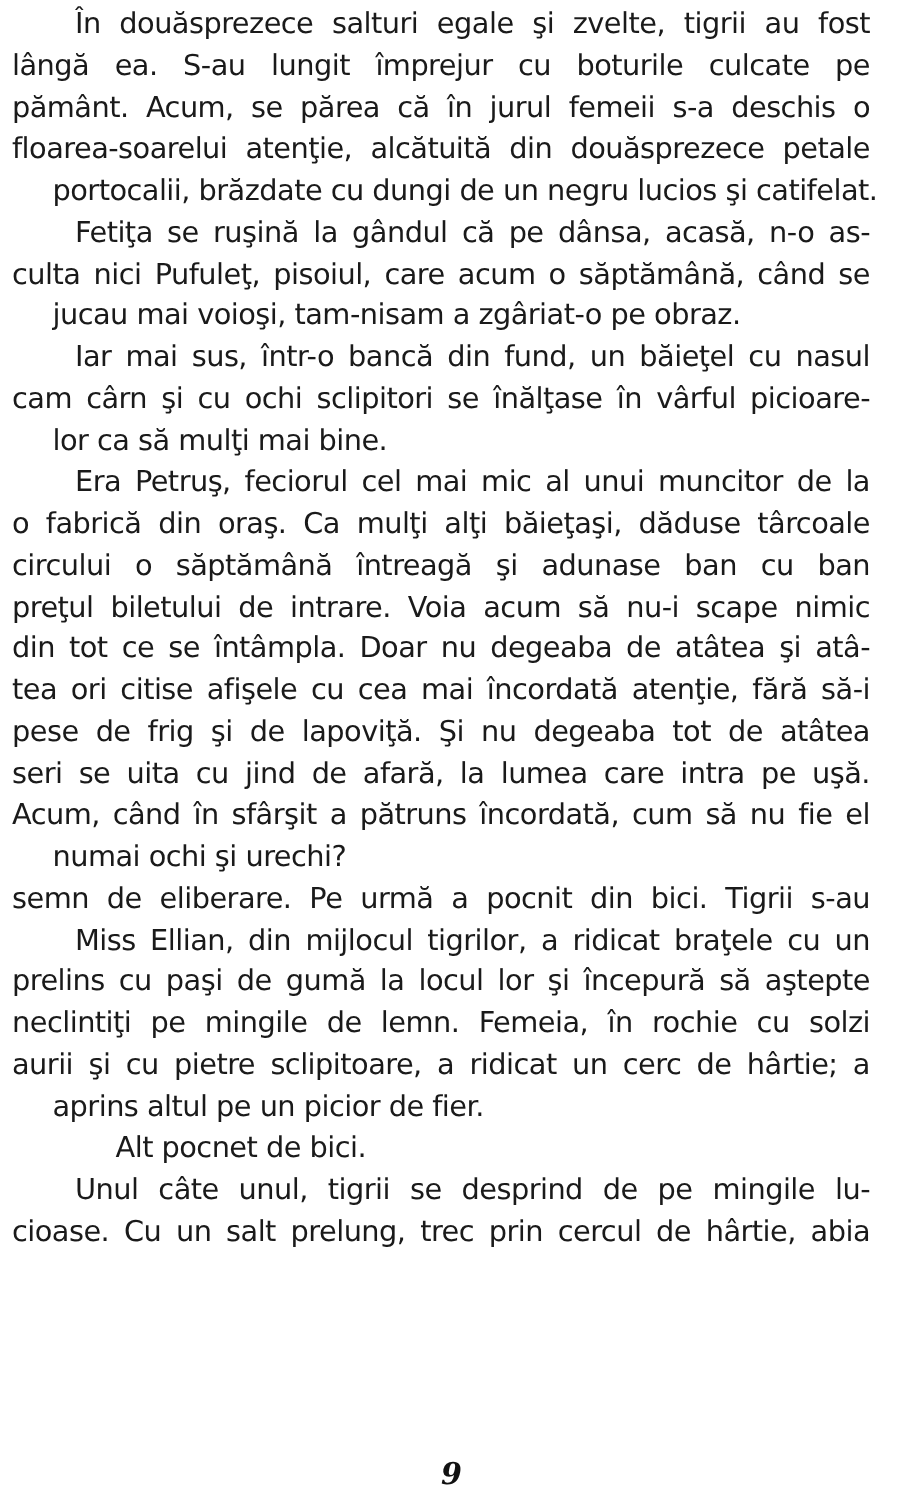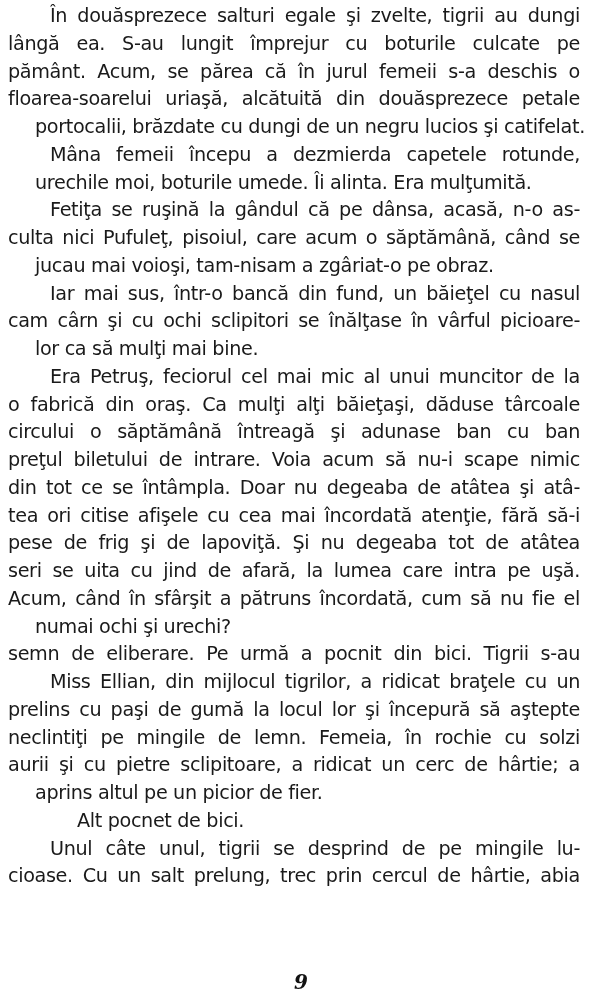--- a/index.html
+++ b/index.html
@@ -19,29 +19,25 @@
     position: absolute; left: 0; width: 602px; top: 970px; text-align: center;
     font-family: "DejaVu Serif", serif; font-style: italic; font-weight: bold;
     font-size: 20px; color: #111;
   }
 </style>
 </head>
 <body>
 
 <div class="page">
   <p class="para">
-    <span class="ln first">În douăsprezece salturi egale şi zvelte, tigrii au dungi</span>
+    <span class="ln first">În douăsprezece salturi egale şi zvelte, tigrii au fost</span>
     <span class="ln">lângă ea. S-au lungit împrejur cu boturile culcate pe</span>
     <span class="ln">pământ. Acum, se părea că în jurul femeii s-a deschis o</span>
-    <span class="ln">floarea-soarelui uriaşă, alcătuită din douăsprezece petale</span>
+    <span class="ln">floarea-soarelui atenţie, alcătuită din douăsprezece petale</span>
     <span class="ln last">portocalii, brăzdate cu dungi de un negru lucios şi catifelat.</span>
-  </p>
-  <p class="para">
-    <span class="ln first">Mâna femeii începu a dezmierda capetele rotunde,</span>
-    <span class="ln last">urechile moi, boturile umede. Îi alinta. Era mulţumită.</span>
   </p>
   <p class="para">
     <span class="ln first">Fetiţa se ruşină la gândul că pe dânsa, acasă, n-o as-</span>
     <span class="ln">culta nici Pufuleţ, pisoiul, care acum o săptămână, când se</span>
     <span class="ln last">jucau mai voioşi, tam-nisam a zgâriat-o pe obraz.</span>
   </p>
   <p class="para">
     <span class="ln first">Iar mai sus, într-o bancă din fund, un băieţel cu nasul</span>
     <span class="ln">cam cârn şi cu ochi sclipitori se înălţase în vârful picioare-</span>
     <span class="ln last">lor ca să mulţi mai bine.</span>

